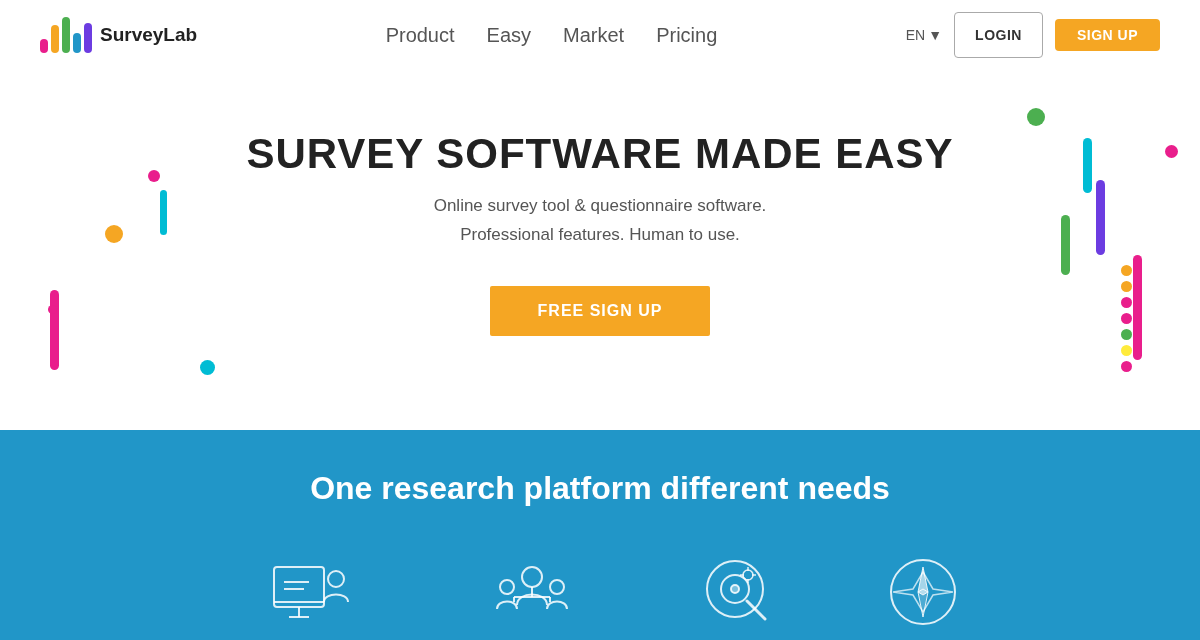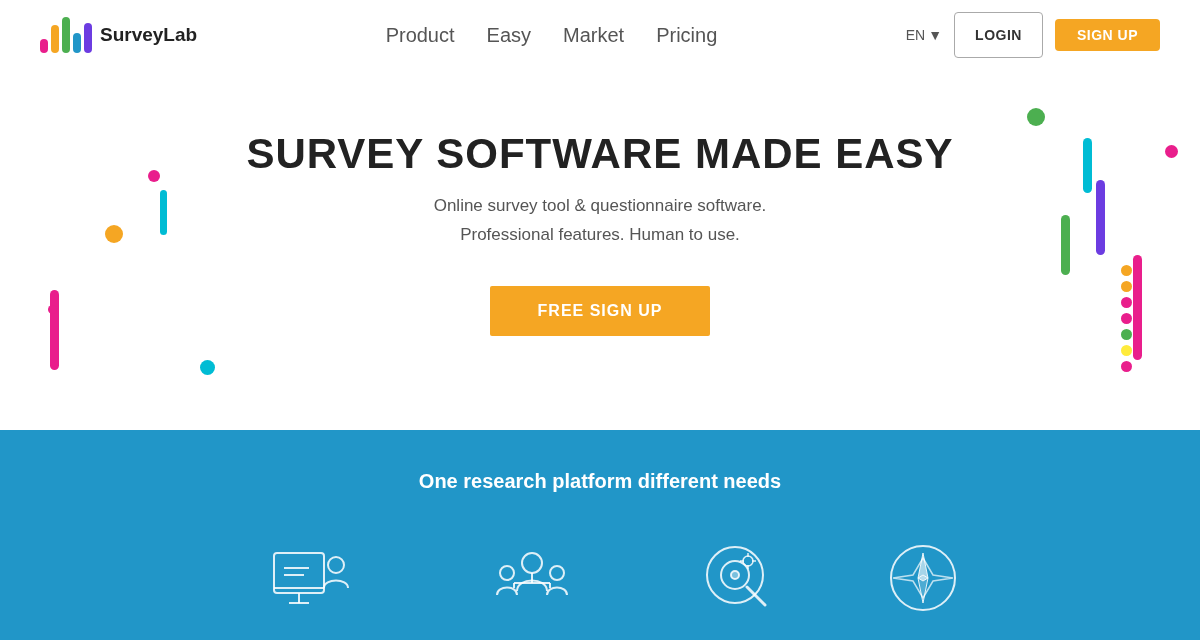--- a/index.html
+++ b/index.html
@@ -154,21 +154,21 @@
     }
 
     
     .bottom-section {
       background: #2196c8;
       padding: 40px 60px 40px;
       text-align: center;
     }
     .bottom-title {
       color: #fff;
-      font-size: 20px;
+      font-size: 32px;
       font-weight: 700;
       margin-bottom: 40px;
     }
     .features-row {
       display: flex;
       justify-content: center;
       gap: 80px;
     }
     .feature-item {
       display: flex;

